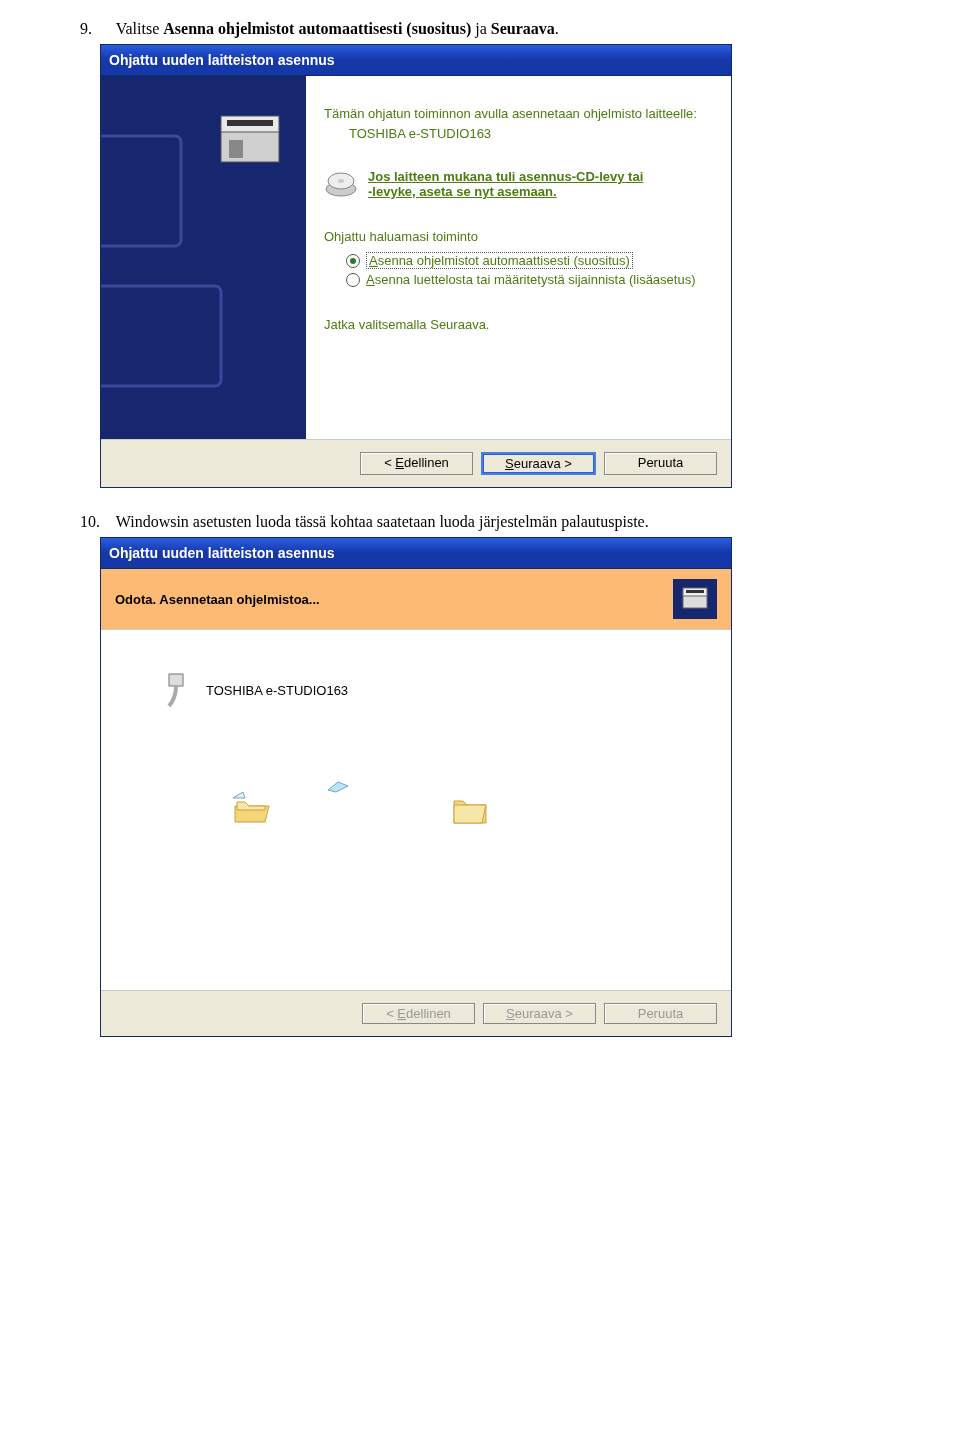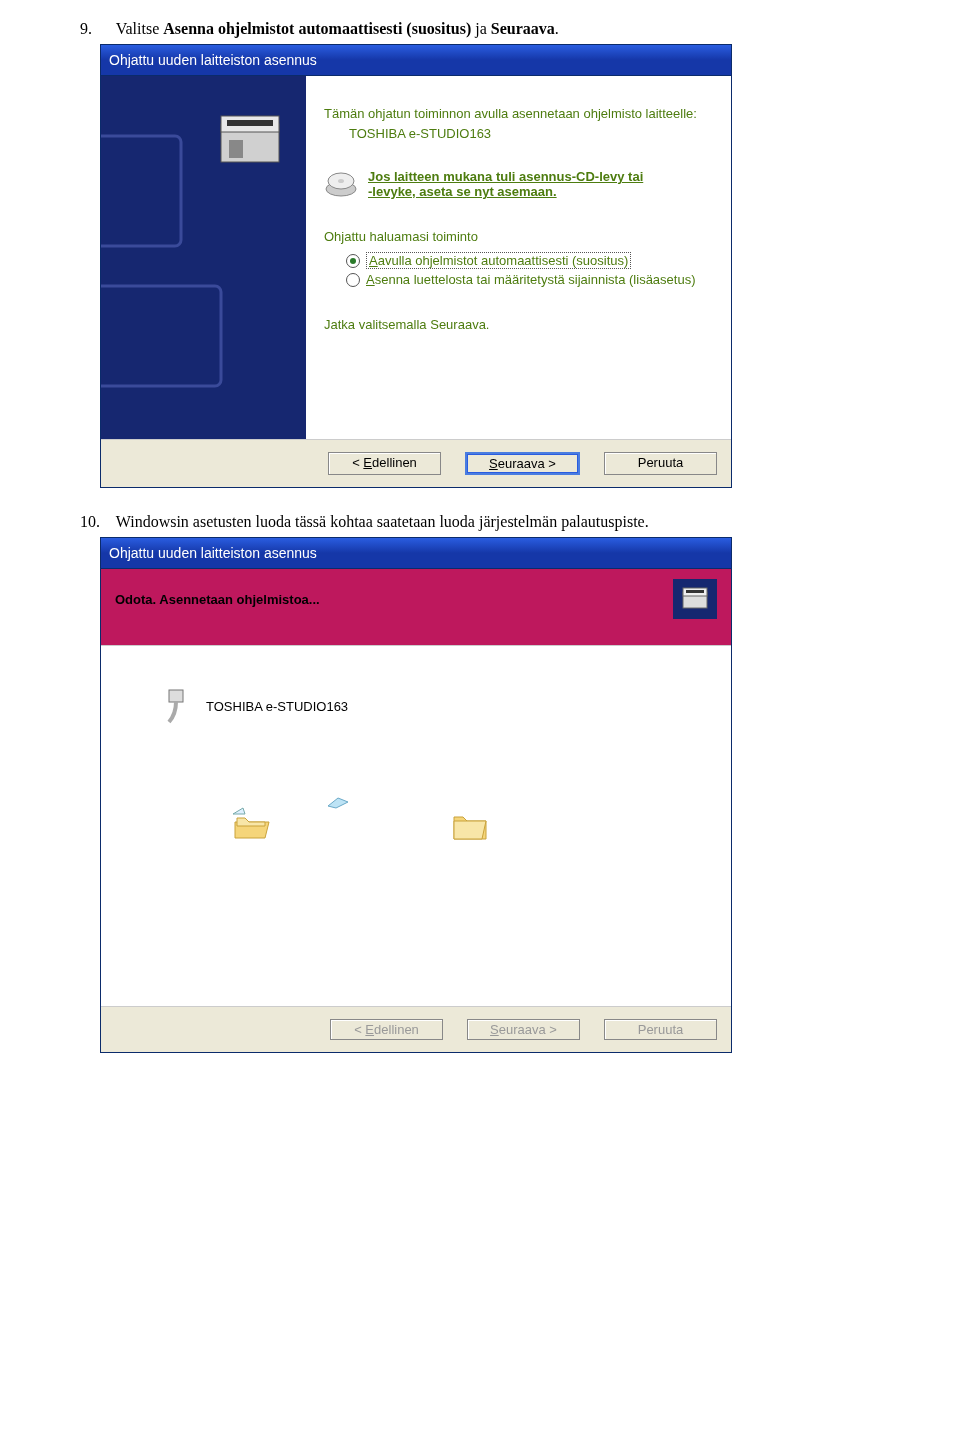--- a/index.html
+++ b/index.html
@@ -28,21 +28,21 @@
     margin: 0 0 25px 20px;
     background: #ece9d8;
   }
   .titlebar {
     height: 30px;
     background: linear-gradient(to bottom, #2a5de0, #1537a8 50%, #1537a8);
     color: #fff;
     display: flex;
     align-items: center;
     padding: 0 8px;
-    font-weight: normal;
+    font-weight: bold;
     font-size: 14px;
     border-bottom: 1px solid #0b2b6b;
   }
   
   
   .d1body { display:flex; }
   .d1left {
     width: 205px;
     background: #162770;
     position: relative;
@@ -68,43 +68,43 @@
   .radio .dot { width:6px;height:6px;border-radius:50%;background:#2a7a2a; }
   .dotted { border:1px dotted #555; padding:0 2px; }
   .continue { margin-top:30px; }
   
   .buttonbar {
     background:#ece9d8;
     border-top:1px solid #ccc;
     padding:12px 14px;
     display:flex;
     justify-content:flex-end;
-    gap:24px;
+    gap:8px;
   }
   .btn {
     min-width:95px;
     padding:2px 8px;
     border:1px solid #888;
     background:#ece9d8;
     font-family:Tahoma,sans-serif;
     font-size:13px;
     text-align:center;
     box-shadow: inset 1px 1px 0 #fff;
   }
   .btn.default { border:2px solid #4a7de0; box-shadow: 0 0 0 1px #2a5de0 inset; }
   .btn.disabled { color:#999; }
   .btn u { text-decoration: underline; }
   
   
   .d2body { background:#fff; }
   .d2head {
-    background:#be185d;
+    background:#fdba74;
     border-bottom:1px solid #ccc;
     display:flex; align-items:center; justify-content:space-between;
-    padding:10px 14px 26px 14px;
+    padding:10px 14px 10px 14px;
   }
   .d2head .txt { font-weight:bold; }
   .smallbox {
     width:44px;height:40px;
     background:#162770;
     display:flex;align-items:center;justify-content:center;
   }
   .d2content {
     height: 320px;
     position: relative;
@@ -155,21 +155,21 @@
             <b>Jos laitteen mukana tuli asennus-CD-levy tai</b><br>
             <b>-levyke, aseta se nyt asemaan.</b>
           </div>
         </div>
         <div class="prompt">Ohjattu haluamasi toiminto</div>
         <div class="radios">
           <div class="radio">
             <span class="bullet">
                 <span class="dot"></span>
               </span>
-            <span class="dotted"><u>A</u><span>avulla ohjelmistot automaattisesti (suositus)</span></span>
+            <span class="dotted"><u>A</u><span>senna ohjelmistot automaattisesti (suositus)</span></span>
           </div>
           <div class="radio">
             <span class="bullet"></span>
             <span><u>A</u><span>senna luettelosta tai määritetystä sijainnista (lisäasetus)</span></span>
           </div>
         </div>
         <div class="continue">Jatka valitsemalla Seuraava.</div>
       </div>
     </div>
     <div class="buttonbar">

